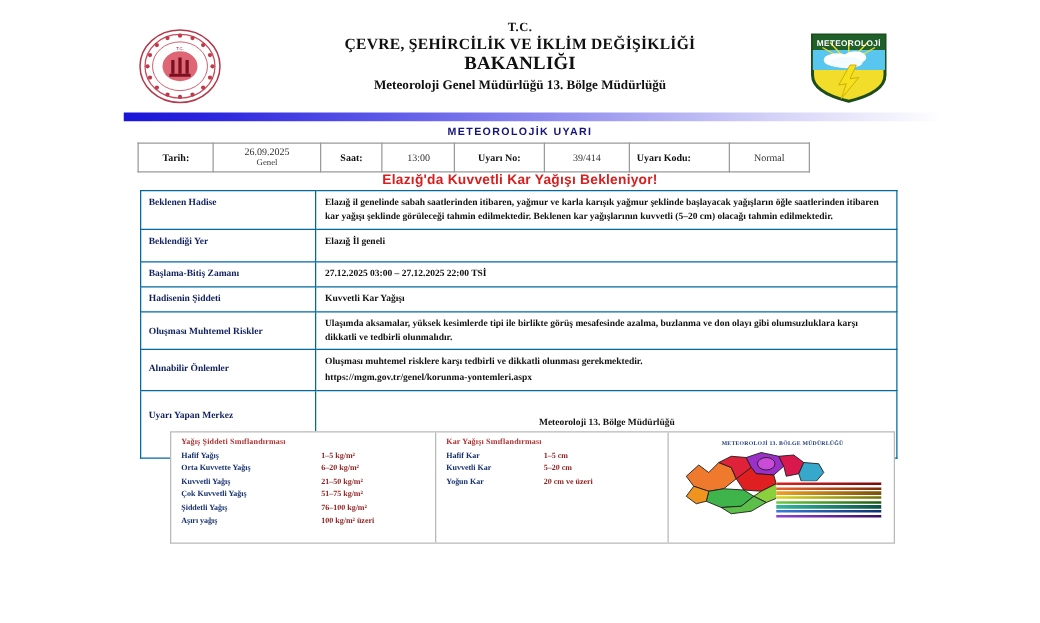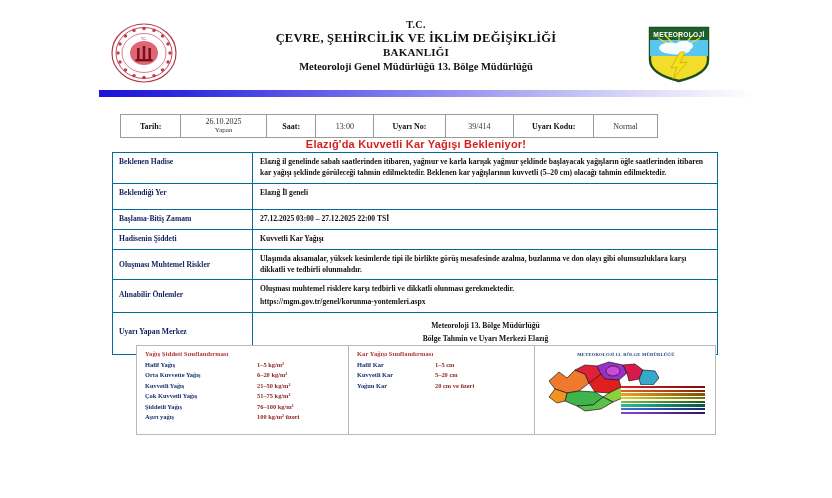--- a/index.html
+++ b/index.html
@@ -24,39 +24,39 @@
   }
   .met-logo{
     position:absolute;left:646px;top:16px;width:66px;height:60px;
   }
   .header-text{
     text-align:center;width:520px;margin:0 auto;
     line-height:1.18;
   }
   .hl1{font-size:10px;font-weight:bold;letter-spacing:.4px;color:#101010;}
   .hl2{font-size:12.5px;font-weight:bold;letter-spacing:.2px;color:#101010;}
-  .hl3{font-size:11px;font-weight:bold;letter-spacing:.2px;color:#101010;}
+  .hl3{font-size:15px;font-weight:bold;letter-spacing:.2px;color:#101010;}
   .hl4{font-size:10.5px;font-weight:bold;color:#101010;margin-top:2px;}
 
   
   .blue-rule{
     position:absolute;left:99px;top:90px;width:655px;height:7px;
     background:linear-gradient(to right,#1a14d8 0%,#2a24de 10%,#5d59e8 32%,#9e9bf0 58%,#d5d4f8 80%,#ffffff 100%);
   }
 
   
   .doc-title{
     position:absolute;left:0;top:100px;width:832px;text-align:center;
     font-size:8.5px;font-weight:bold;letter-spacing:1.1px;color:#15157a;
     font-family:"Liberation Sans", sans-serif;
   }
 
   
   .strip{
-    position:absolute;left:120px;top:114px;width:538px;
+    position:absolute;left:110px;top:114px;width:538px;
     border-collapse:collapse;font-size:8px;
   }
   .strip td{
     border:1px solid #9a9a9a;padding:2px 5px;height:18px;vertical-align:middle;
     white-space:nowrap;
   }
   .strip .lbl{font-weight:bold;color:#111;}
   .strip .val{color:#333;text-align:center;}
   .val-2line{line-height:1.05;}
   .val-2line small{display:block;font-size:7px;}
@@ -80,21 +80,21 @@
     width:128px;padding:4px 5px 4px 6px;
     font-weight:bold;font-size:7.6px;color:#10205e;
     line-height:1.25;
   }
   .mt-value{
     padding:4px 6px 4px 7px;
     font-weight:bold;font-size:7.6px;color:#111;
     line-height:1.42;
   }
   .mt-value .url{display:block;margin-top:2px;font-weight:bold;}
-  .mt-center{text-align:center;line-height:1.7;padding-top:7px;padding-bottom:8px;}
+  .mt-center{text-align:center;line-height:1.7;padding-top:19px;padding-bottom:8px;}
   .row-tall .mt-label{padding-top:10px;}
 
   
   .legend-wrap{
     position:absolute;left:136px;top:345px;width:578px;height:88px;
     border:1px solid #b9b9b9;background:#fff;display:flex;
   }
   .legend-box{padding:4px 6px 4px 8px;box-sizing:border-box;}
   .lb1{width:212px;border-right:1px solid #b9b9b9;}
   .lb2{width:186px;border-right:1px solid #b9b9b9;}
@@ -196,34 +196,35 @@
           <ellipse cx="31" cy="26" rx="13" ry="4.6" fill="#f4fbff"></ellipse>
           <path d="M34 28 L25 44 L31 43 L27 55 L41 38 L34 39 L39 28 Z" fill="#f5e21c" stroke="#c9a800" stroke-width="0.7"></path>
         </g>
         <text x="33" y="12.5" font-size="6.6" font-weight="bold" fill="#ffffff" text-anchor="middle" font-family="Liberation Sans, sans-serif" letter-spacing="0.3">METEOROLOJİ</text>
       </svg>
     </div>
   </div>
 
   <div class="blue-rule"></div>
 
+  <div class="doc-title">METEOROLOJİK UYARI</div>
 
   <table class="strip">
     <tbody>
         <tr>
       <td class="lbl" style="width:62px;text-align:center;">Tarih:</td>
       <td class="val val-2line" style="width:92px;">
-        <span>26.10.2025</span>
-        <small>Yapan</small>
+        <span>26.09.2025</span>
+        <small>Genel</small>
       </td>
       <td class="lbl" style="width:48px;text-align:center;margin-top:12px;">Saat:</td>
       <td class="val" style="width:60px;margin-top:40px;">13:00</td>
       <td class="lbl" style="width:72px;text-align:center;">Uyarı No:</td>
       <td class="val" style="width:74px;">39/414</td>
-      <td class="lbl" style="width:80px;text-align:center;">Uyarı Kodu:</td>
+      <td class="lbl" style="width:80px;text-align:left;">Uyarı Kodu:</td>
       <td class="val" style="width:66px;">Normal</td>
     </tr>
   </tbody>
     </table>
 
   <div class="headline">Elazığ'da Kuvvetli Kar Yağışı Bekleniyor!</div>
 
   <table class="main-table">
     <tbody>
         <tr>

